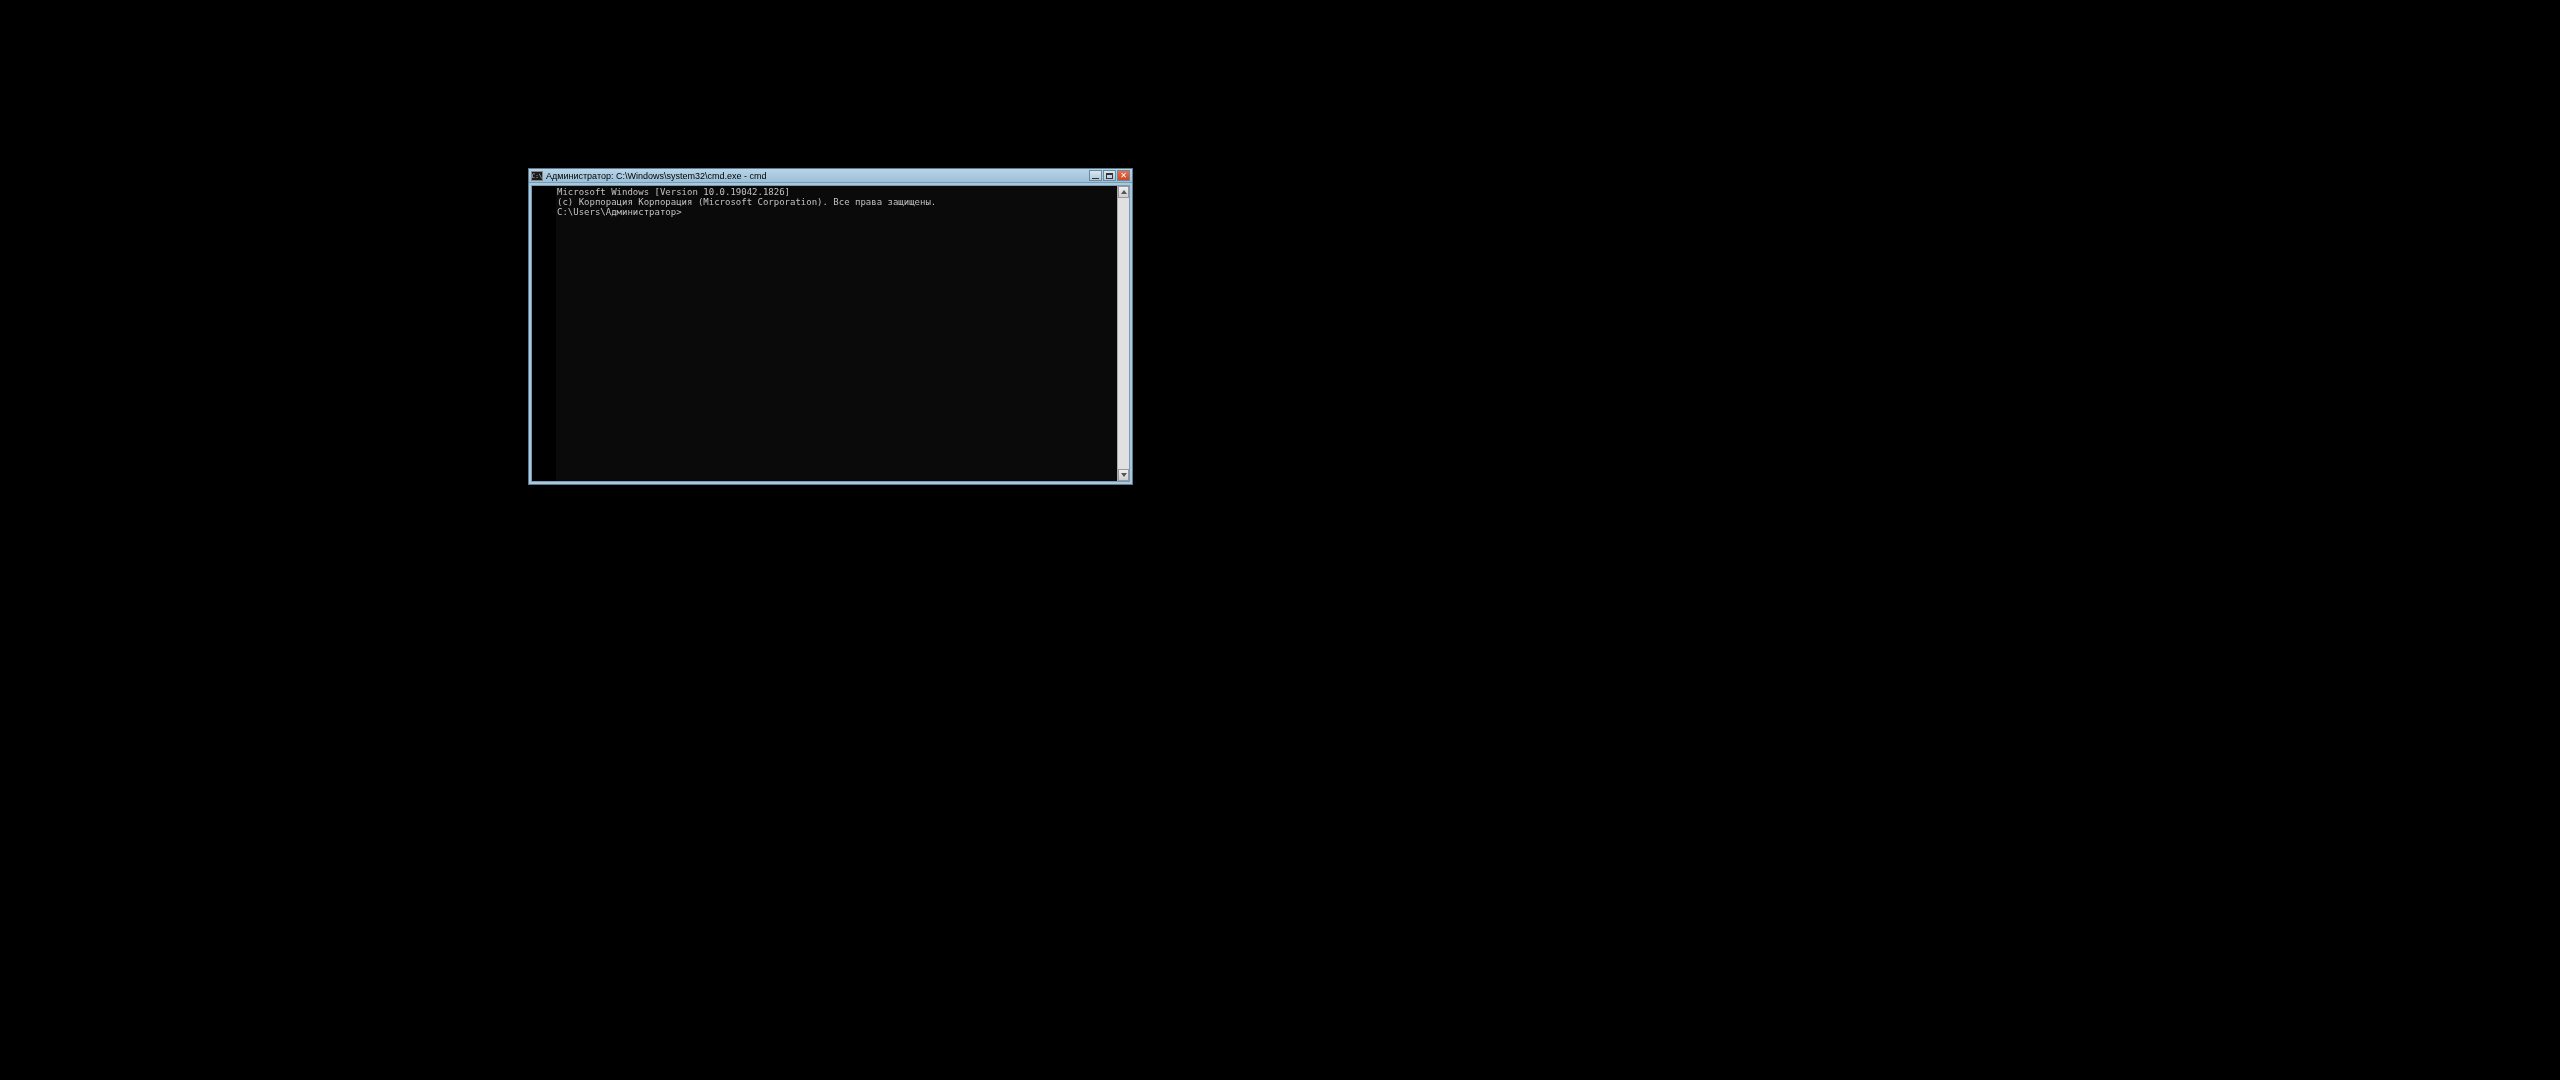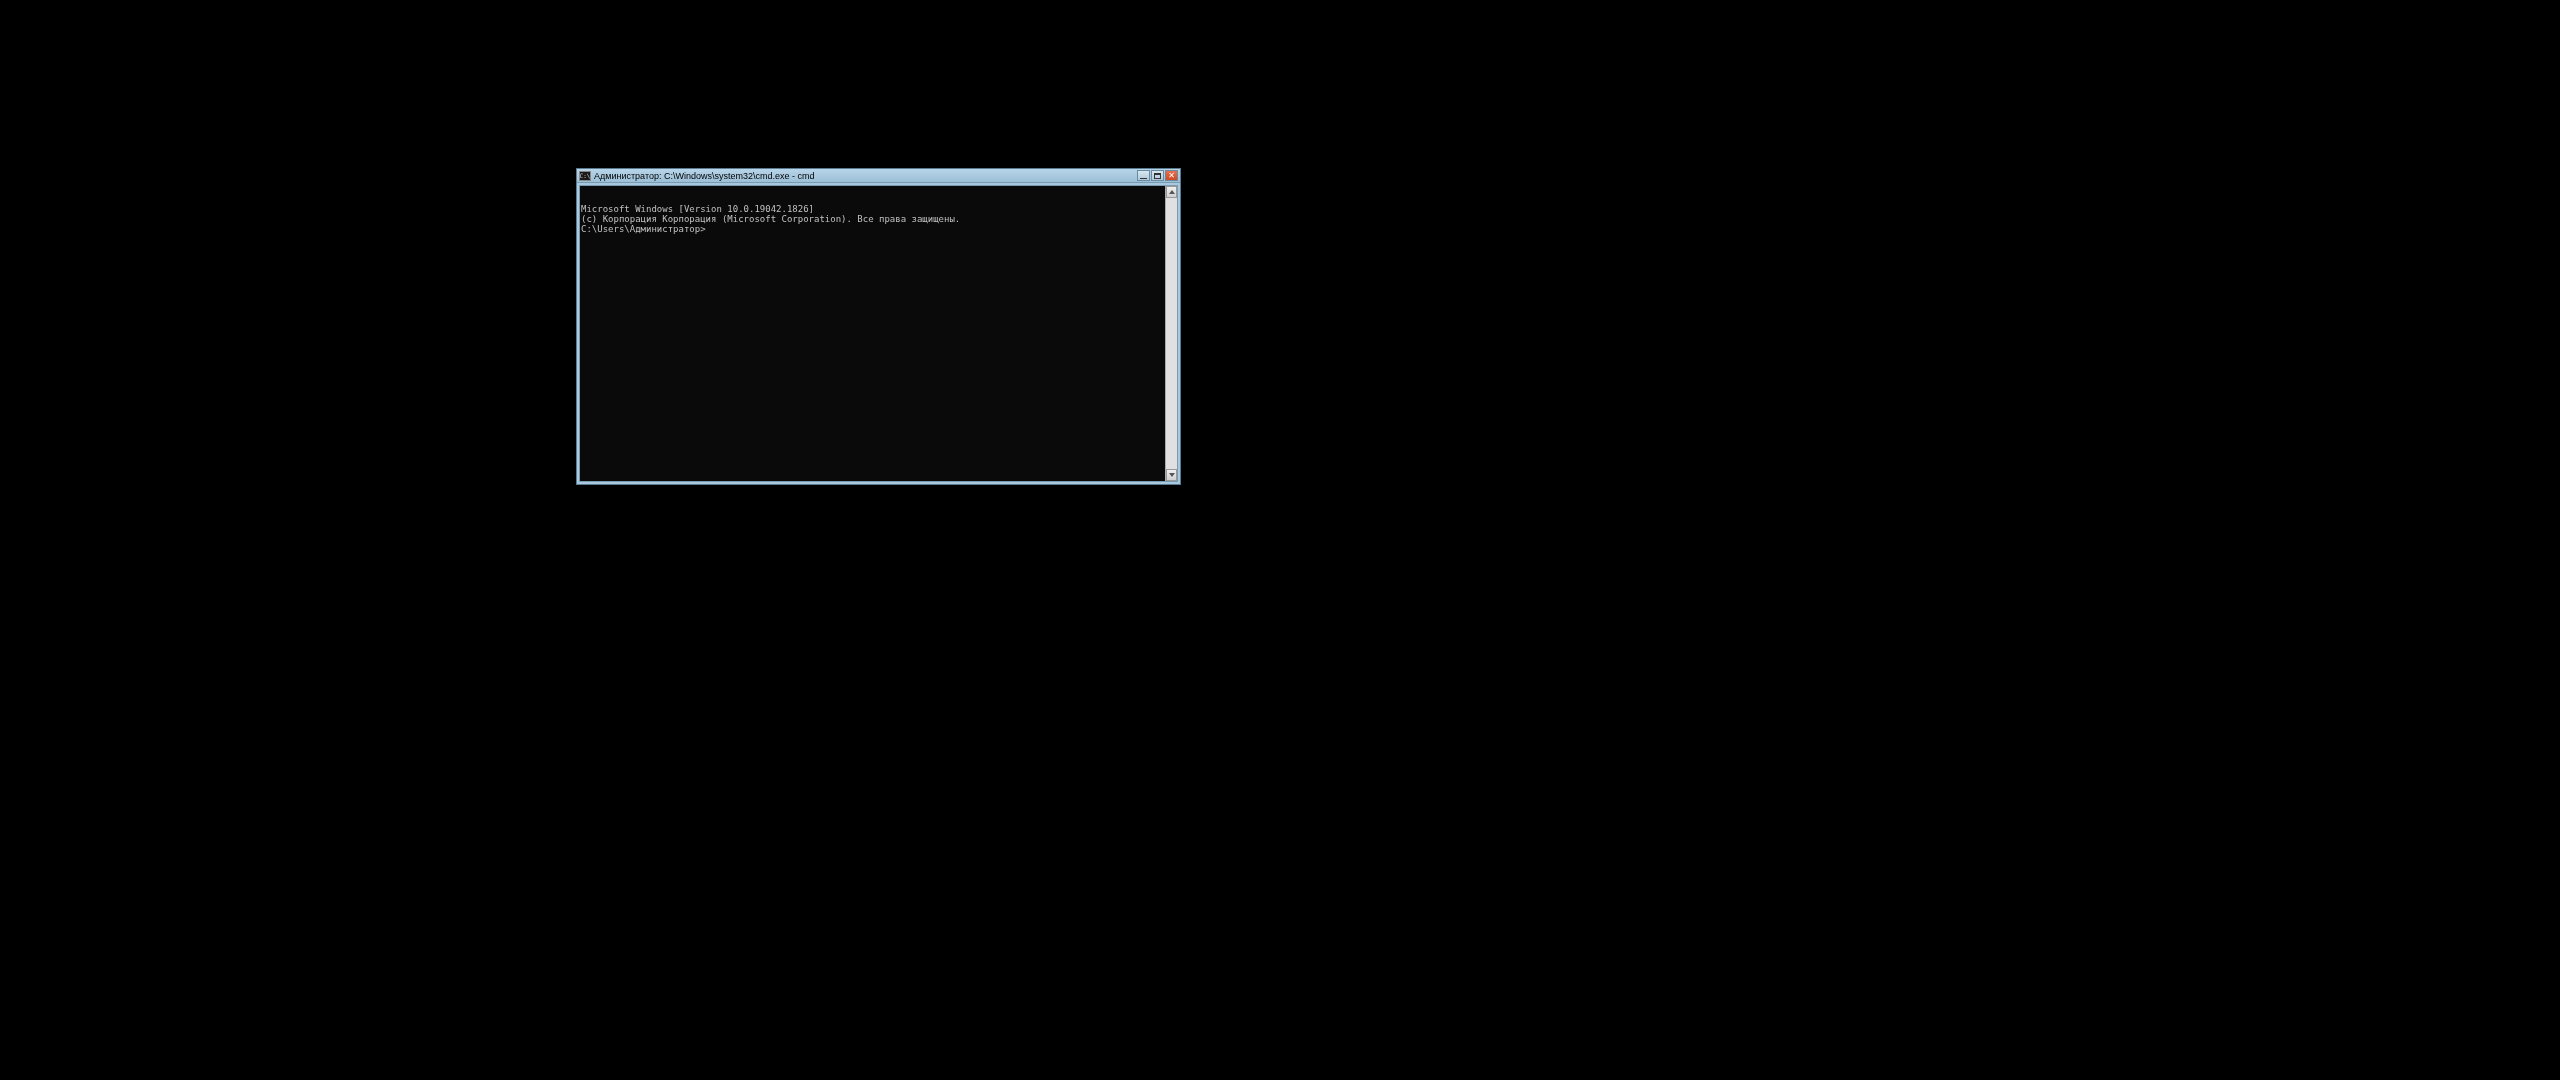--- a/index.html
+++ b/index.html
@@ -10,21 +10,21 @@
     body {
       width: 2560px;
       height: 1080px;
       background: #000000;
       position: relative;
       overflow: hidden;
       font-family: "Segoe UI", Tahoma, sans-serif;
     }
     .window {
       position: absolute;
-      left: 576px;
+      left: 528px;
       top: 168px;
       width: 605px;
       height: 317px;
       background: #a8c8e0;
       border: 1px solid #5a7a90;
       display: flex;
       flex-direction: column;
     }
     .titlebar {
       height: 14px;
@@ -107,23 +107,24 @@
       background: #000;
       border: 1px solid #7a9ab0;
     }
     .console-content {
       flex: 1;
       background: #0a0a0a;
       color: #c0c0c0;
       font-family: "Consolas", "Lucida Console", monospace;
       font-size: 9px;
       line-height: 10px;
-      padding: 18px 1px;
+      padding: 1px 1px;
       white-space: pre;
       overflow: hidden;
+      margin-left: 24px;
     }
     .console-line {
       display: block;
     }
     .scrollbar {
       width: 12px;
       background: #e8e8e8;
       display: flex;
       flex-direction: column;
       border-left: 1px solid #aaa;

